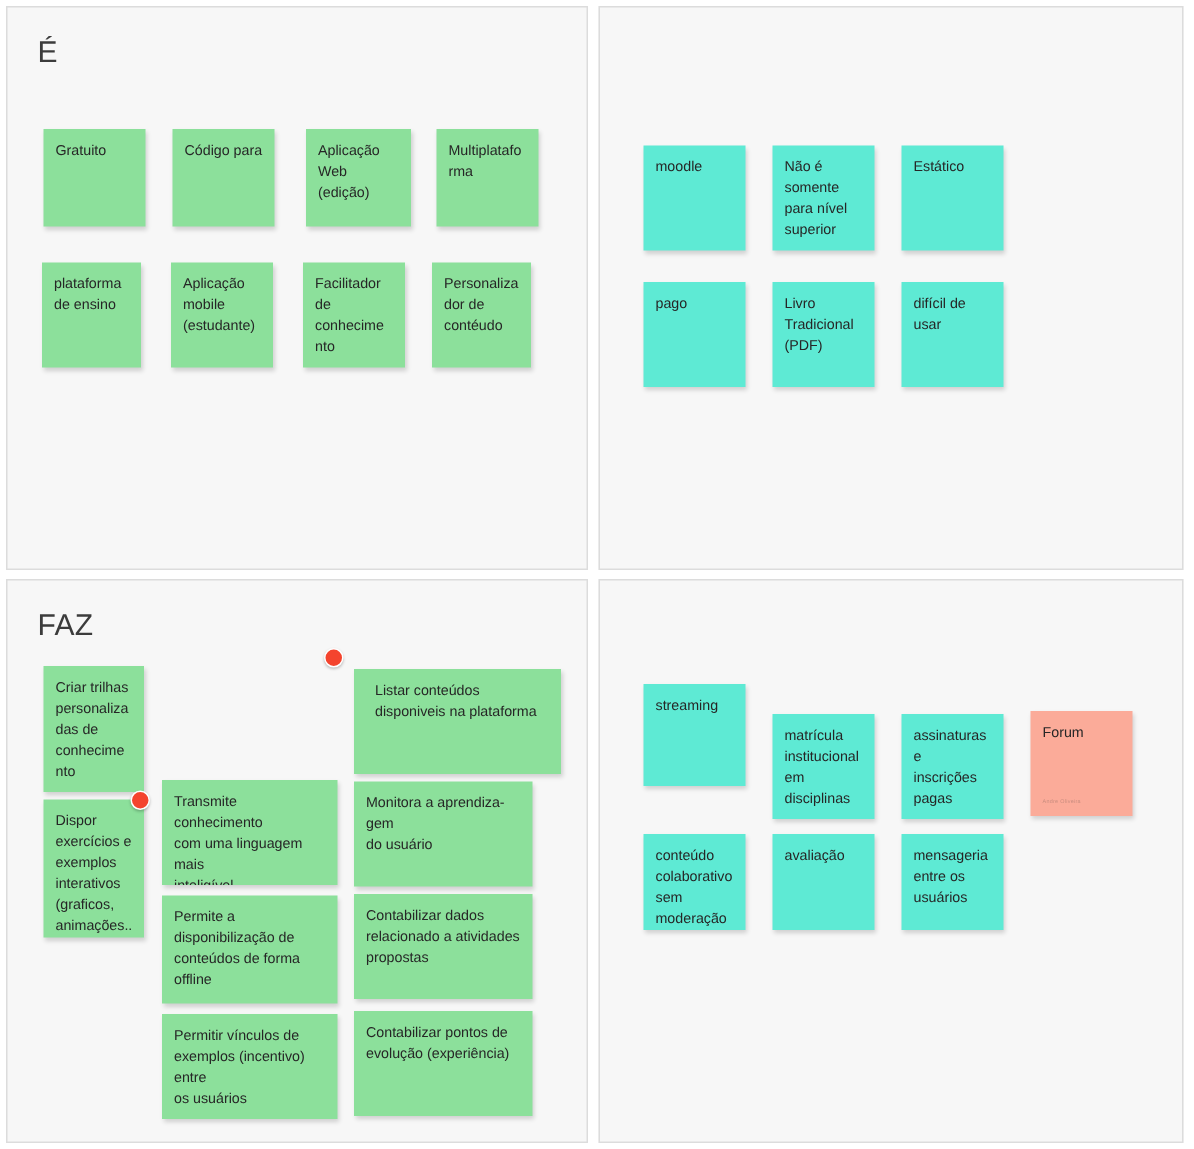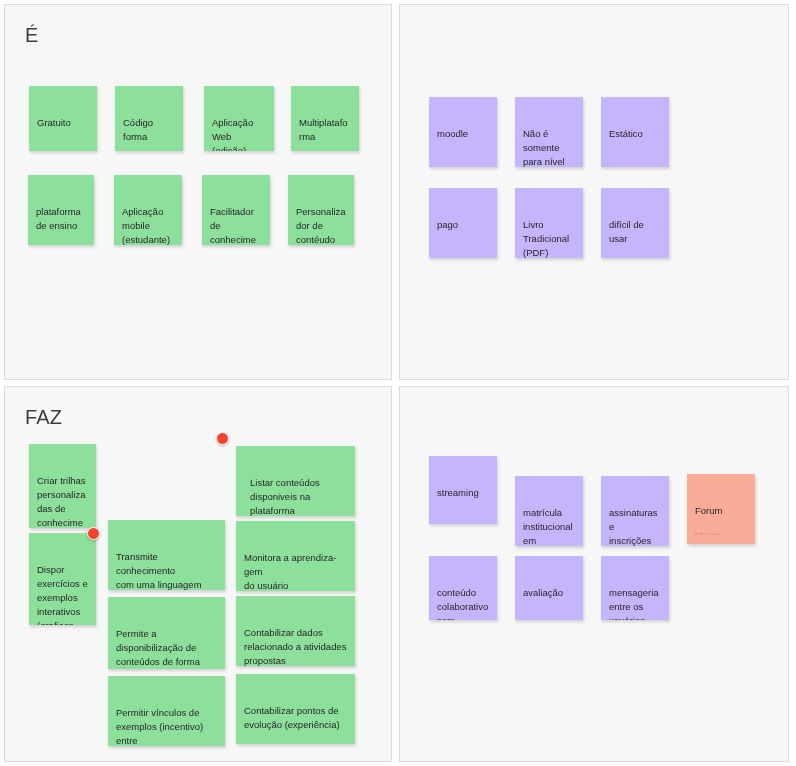--- a/index.html
+++ b/index.html
@@ -55,26 +55,25 @@
     padding: 8px 7px 6px 8px;
     font-size: 9.5px;
     line-height: 14px;
     color: #262626;
     box-shadow: 1px 2px 3px rgba(0,0,0,0.16);
     overflow: hidden;
     word-wrap: break-word;
     white-space: pre-wrap;
   }
   .note.green { background: #8ce09b; }
-  .note.pink  { background: #c4b5fd; }
+  .note.pink  { background: #5eead4; }
   .note.pink-sel { background: #fbab99; }
 
   .note-text {
     display: block;
-    margin-top: 22px;
   }
 
   .note-author {
     position: absolute;
     left: 8px;
     bottom: 7px;
     font-size: 3.6px;
     line-height: 5px;
     color: #c98d7f;
     letter-spacing: 0.2px;
@@ -100,21 +99,21 @@
 <div id="board">
     <div class="quadrant q-tl">
       <div class="quadrant-title">É</div>
     </div>
     <div class="quadrant q-tr"></div>
     <div class="quadrant q-bl">
       <div class="quadrant-title">FAZ</div>
     </div>
     <div class="quadrant q-br"></div>
     <div class="note green" style="left: 29px; top: 86px; width: 68px; height: 65px;"><span class="note-text">Gratuito</span></div>
-    <div class="note green" style="left: 115px; top: 86px; width: 68px; height: 65px;"><span class="note-text">Código forma</span></div>
+    <div class="note green" style="left: 115px; top: 86px; width: 68px; height: 65px;"><span class="note-text">Código para</span></div>
     <div class="note green" style="left: 204px; top: 86px; width: 70px; height: 65px;"><span class="note-text">Aplicação
 Web (edição)</span></div>
     <div class="note green" style="left: 291px; top: 86px; width: 68px; height: 65px;"><span class="note-text">Multiplatafo
 rma</span></div>
     <div class="note green" style="left: 28px; top: 175px; width: 66px; height: 70px;"><span class="note-text">plataforma
 de ensino</span></div>
     <div class="note green" style="left: 114px; top: 175px; width: 68px; height: 70px;"><span class="note-text">Aplicação
 mobile
 (estudante)</span></div>
     <div class="note green" style="left: 202px; top: 175px; width: 68px; height: 70px;"><span class="note-text">Facilitador de
@@ -150,21 +149,21 @@
     <div class="note green" style="left: 108px; top: 520px; width: 117px; height: 70px;"><span class="note-text">Transmite conhecimento
 com uma linguagem mais
 inteligível</span></div>
     <div class="note green" style="left: 108px; top: 597px; width: 117px; height: 72px;"><span class="note-text">Permite a
 disponibilização de
 conteúdos de forma
 offline</span></div>
     <div class="note green" style="left: 108px; top: 676px; width: 117px; height: 70px;"><span class="note-text">Permitir vínculos de
 exemplos (incentivo) entre
 os usuários</span></div>
-    <div class="note green" style="left: 236px; top: 446px; width: 119px; height: 70px; padding-left: 14px;"><span class="note-text">Listar conteúdos
+    <div class="note green" style="left: 236px; top: 446px; width: 138px; height: 70px; padding-left: 14px;"><span class="note-text">Listar conteúdos
 disponiveis na plataforma</span></div>
     <div class="note green" style="left: 236px; top: 521px; width: 119px; height: 70px;"><span class="note-text">Monitora a aprendiza-
 gem
 do usuário</span></div>
     <div class="note green" style="left: 236px; top: 596px; width: 119px; height: 70px;"><span class="note-text">Contabilizar dados
 relacionado a atividades
 propostas</span></div>
     <div class="note green" style="left: 236px; top: 674px; width: 119px; height: 70px;"><span class="note-text">Contabilizar pontos de
 evolução (experiência)</span></div>
     <div class="note pink" style="left: 429px; top: 456px; width: 68px; height: 68px;"><span class="note-text">streaming</span></div>

